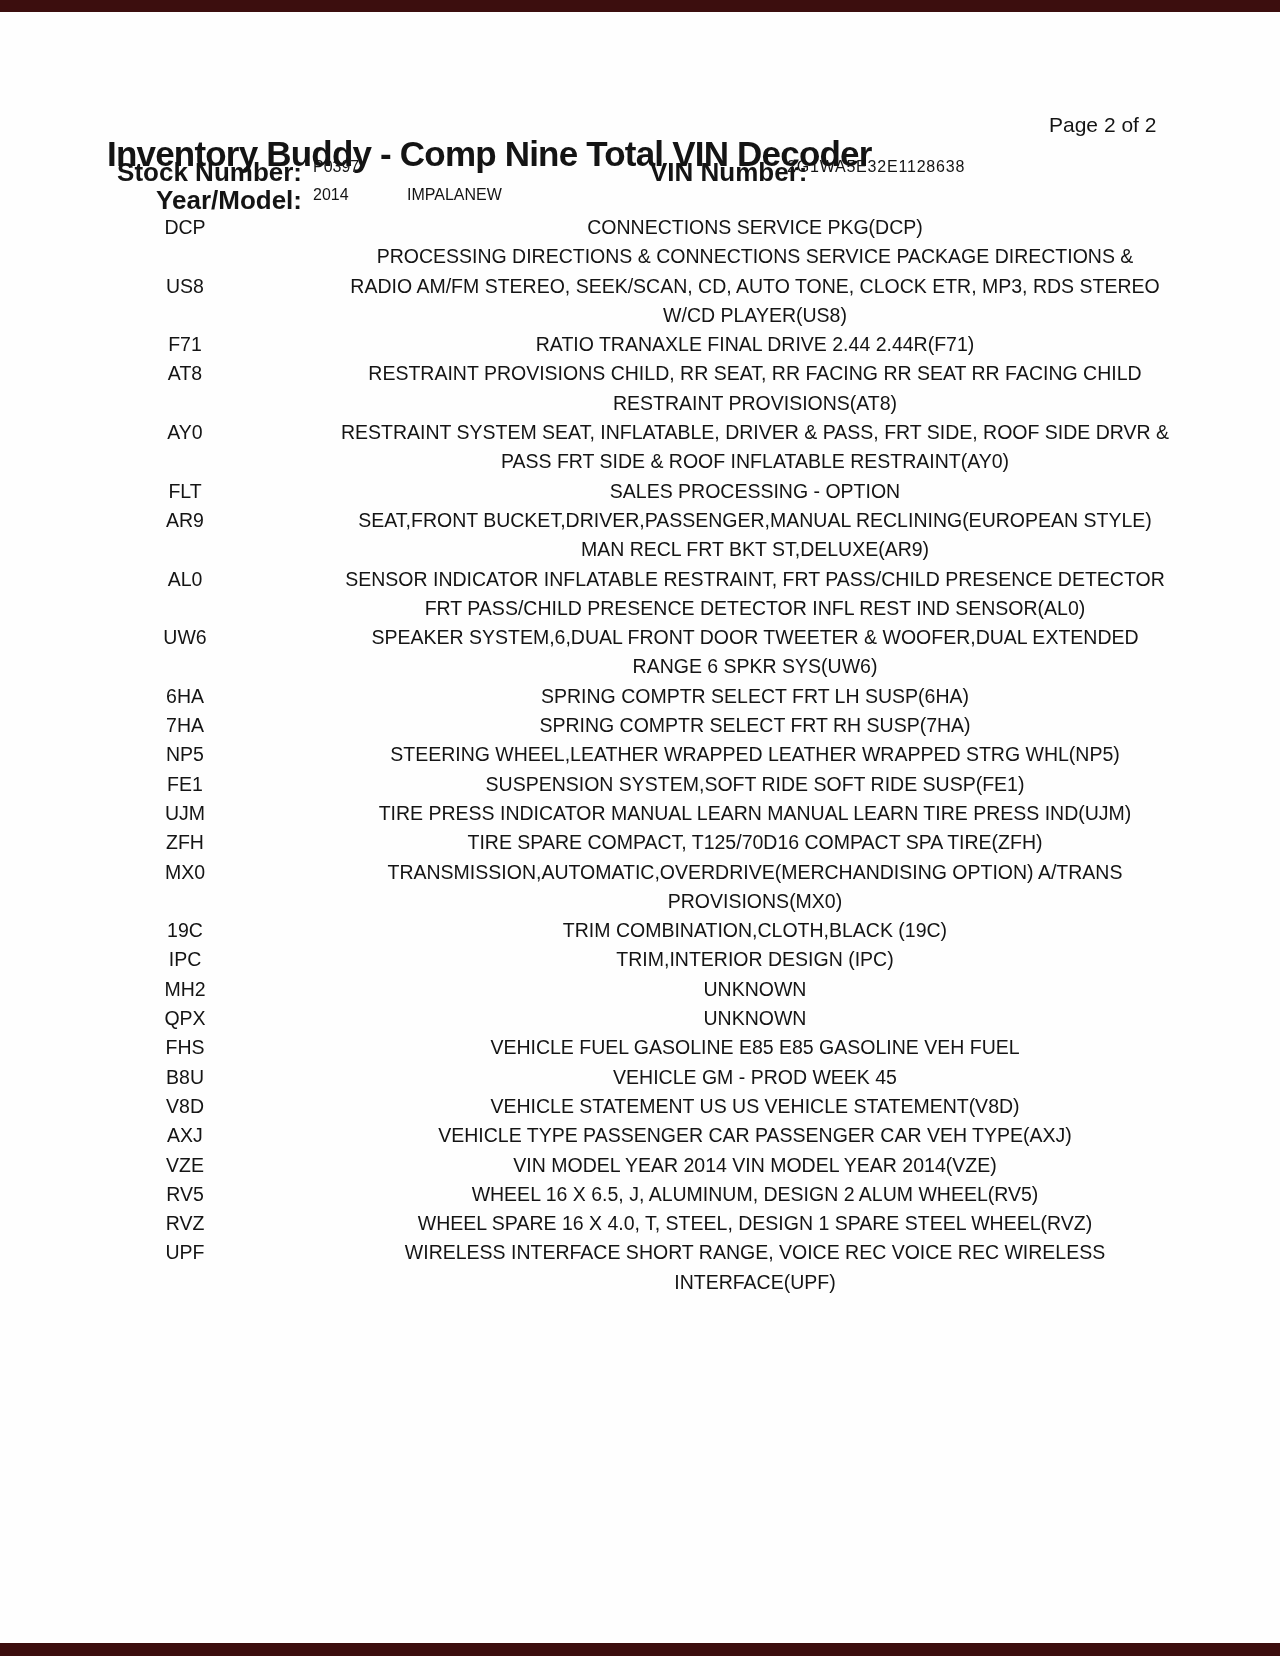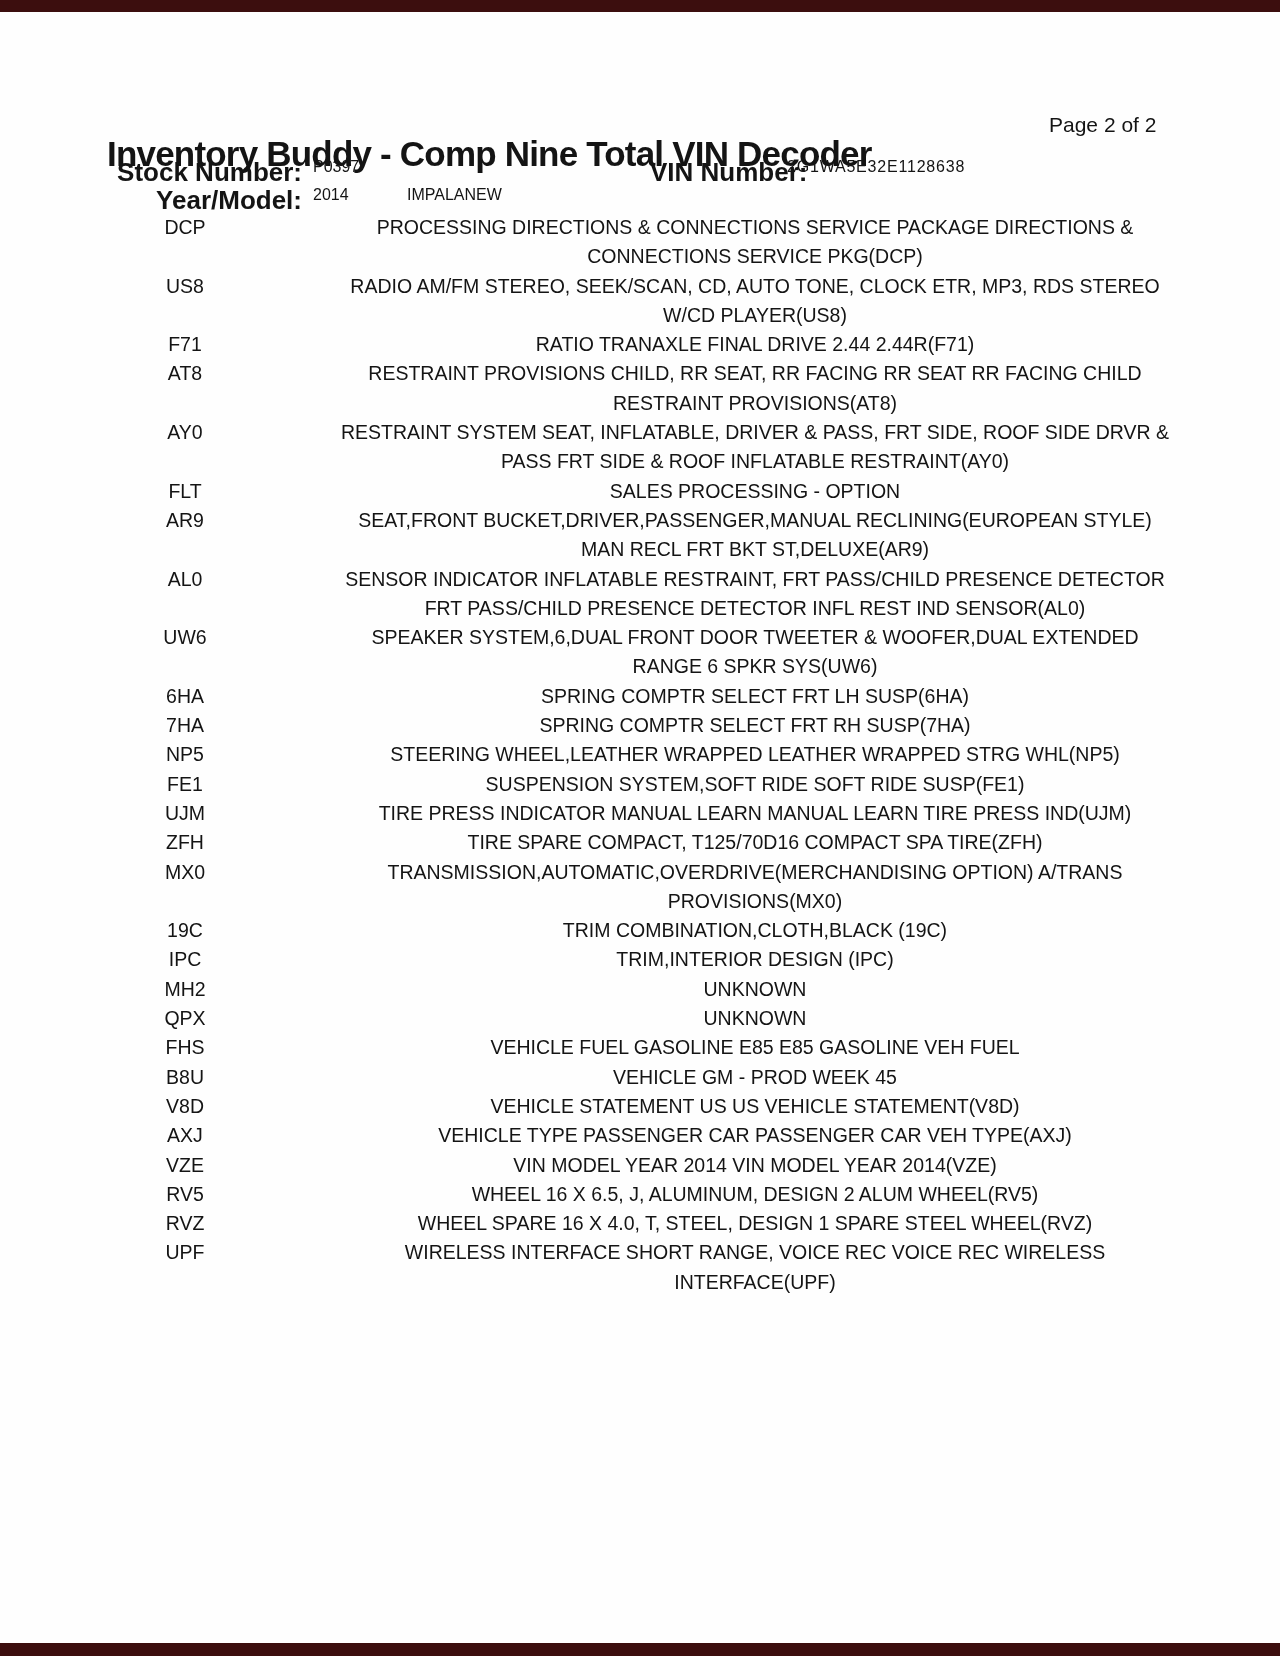--- a/index.html
+++ b/index.html
@@ -94,22 +94,22 @@
   <div class="hdr-value row1 vin-value">2G1WA5E32E1128638</div>
 
   <div class="hdr-label row2">Year/Model:</div>
   <div class="hdr-value row2 year-value">2014</div>
   <div class="hdr-value row2 model-value">IMPALANEW</div>
 
   <div class="options">
   <div class="option-row">
     <div class="option-code">DCP</div>
     <div class="option-desc">
+          <div class="desc-line">CONNECTIONS SERVICE PKG(DCP)</div>
           <div class="desc-line">PROCESSING DIRECTIONS &amp; CONNECTIONS SERVICE PACKAGE DIRECTIONS &amp;</div>
-          <div class="desc-line">CONNECTIONS SERVICE PKG(DCP)</div>
         </div>
   </div>
 
   <div class="option-row">
     <div class="option-code">US8</div>
     <div class="option-desc">
           <div class="desc-line">RADIO AM/FM STEREO, SEEK/SCAN, CD, AUTO TONE, CLOCK ETR, MP3, RDS STEREO</div>
           <div class="desc-line">W/CD PLAYER(US8)</div>
         </div>
   </div>

